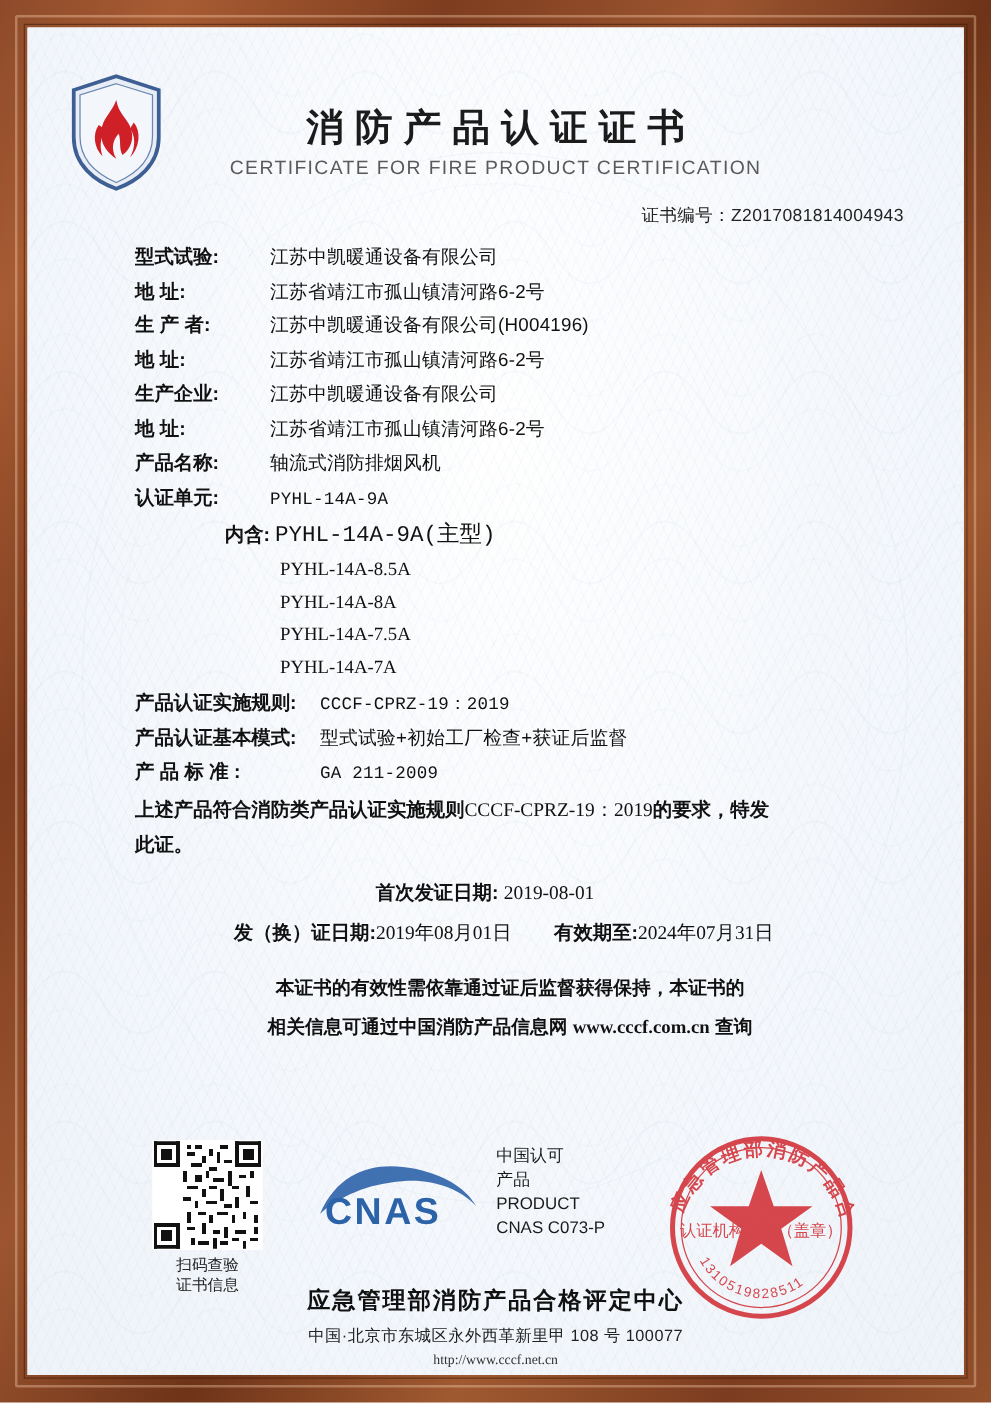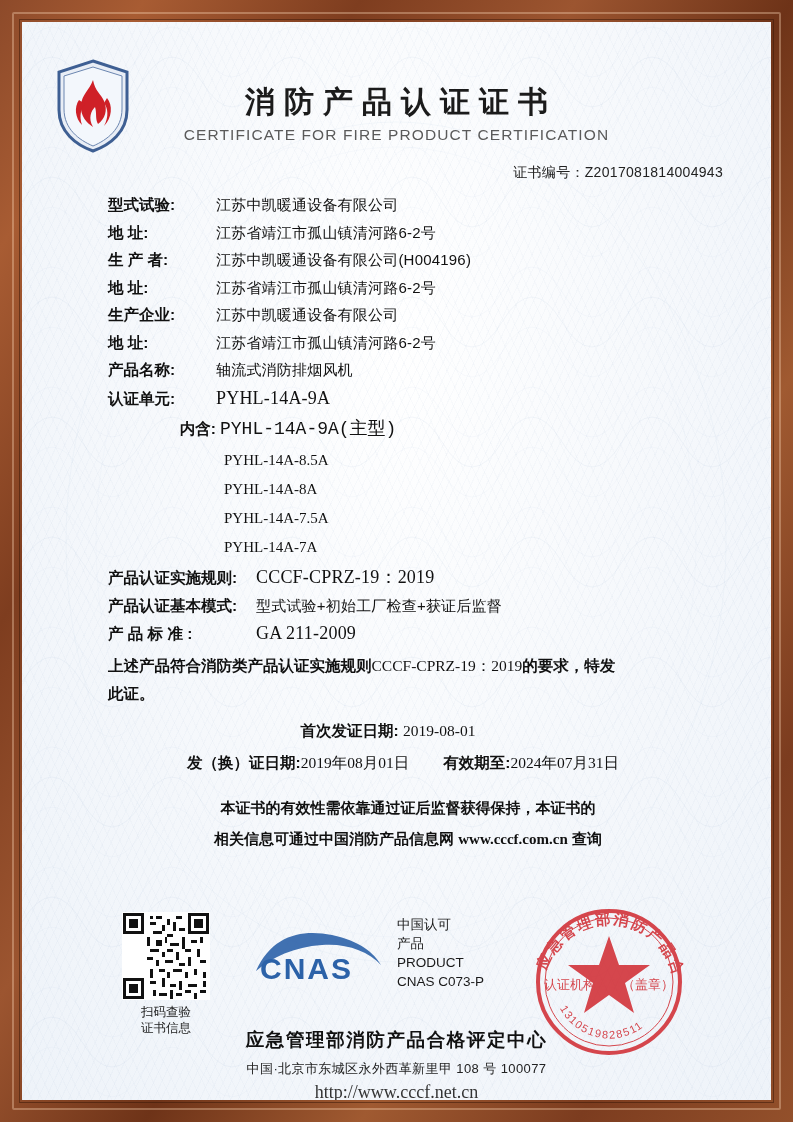--- a/index.html
+++ b/index.html
@@ -129,22 +129,22 @@
     color: #111;
     white-space: nowrap;
   }
   .row .val {
     font-family: "Liberation Sans", sans-serif;
     font-size: 15px;
     color: #111;
     letter-spacing: 0.2px;
   }
   .row .val.mono {
-    font-family: Liberation Serif, serif;
-    font-size: 18px;
+    font-family: Liberation Mono, monospace;
+    font-size: 14px;
   }
   .sub-row {
     display: flex;
     align-items: baseline;
     margin-bottom: 9px;
     font-size: 15px;
   }
   .sub-row .sub-lbl {
     width: 108px;
     flex: 0 0 108px;
@@ -161,21 +161,20 @@
     font-size: 18px;
     padding-left: 4px;
   }
   .sub-item {
     margin-left: 112px;
     margin-bottom: 9px;
     font-family: "Liberation Serif", serif;
     font-size: 15px;
     color: #111;
     padding-left: 4px;
-    margin-top: 12px;
   }
 
   .rule-row { margin-top: 4px; }
 
   .statement {
     margin-top: 2px;
     font-family: "Liberation Sans", sans-serif;
     font-size: 15.5px;
     font-weight: bold;
     color: #111;
@@ -303,21 +302,21 @@
     font-size: 13px;
     color: #222;
     letter-spacing: 0.4px;
   }
   .footer-url {
     position: absolute;
     left: 0; right: 0;
     top: 1060px;
     text-align: center;
     font-family: "Liberation Serif", serif;
-    font-size: 18px;
+    font-size: 11px;
     color: #333;
   }
 </style>
 </head>
 <body>
 
 <div class="cert-frame">
   <div class="frame-inner-bevel"></div>
   <div class="frame-inner-bevel2"></div>
 </div>

